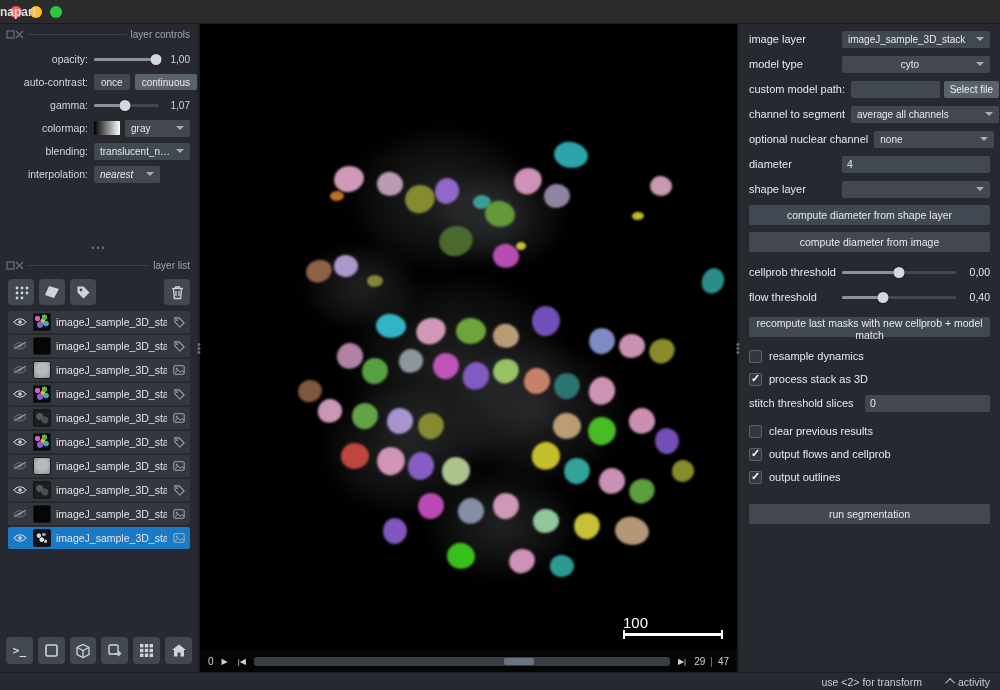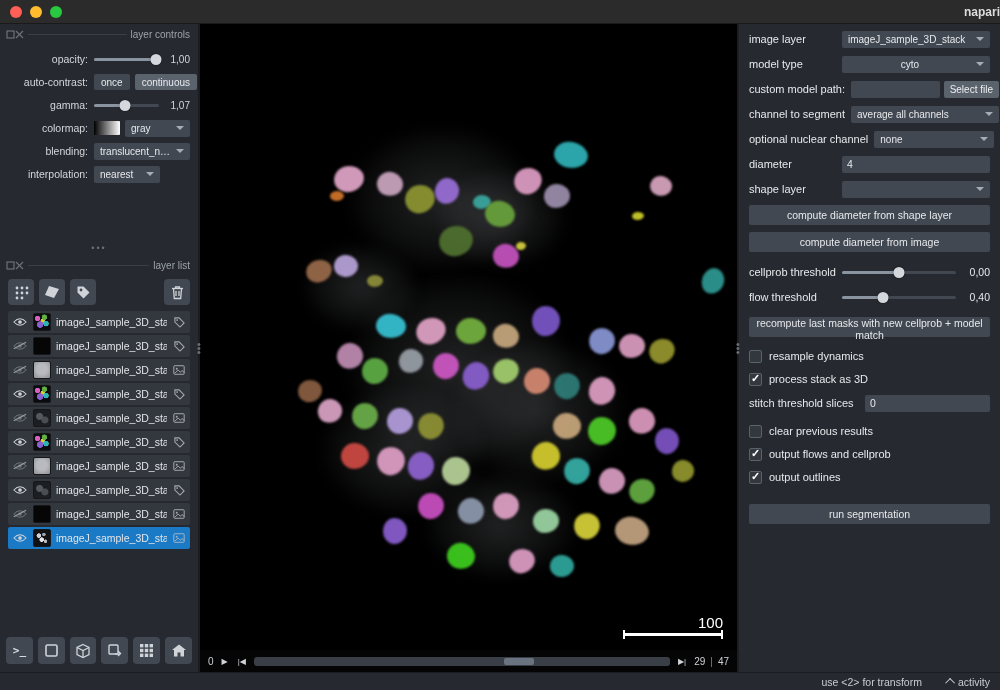--- a/index.html
+++ b/index.html
@@ -5,21 +5,21 @@
   * { margin:0; padding:0; box-sizing:border-box; }
   html,body { width:1000px; height:690px; background:#111; }
   body { font-family:"Liberation Sans", sans-serif; color:#e7e9ec; font-size:11px; }
   .window { width:1000px; height:690px; display:flex; flex-direction:column; overflow:hidden; background:#262930; }
 
   
   .titlebar { height:24px; background:#2b2b2b; border-bottom:1px solid #1a1a1a; display:flex; align-items:center; position:relative; flex:0 0 auto; }
   .traffic { display:flex; gap:8px; margin-left:10px; }
   .tl { width:12px; height:12px; border-radius:50%; display:inline-block; }
   .tl.red { background:#ff5f57; } .tl.yellow { background:#febc2e; } .tl.green { background:#28c840; }
-  .win-title { position:absolute; left:0; right:0; text-align:right; font-size:12px; font-weight:bold; color:#dcdcdc; pointer-events:none; }
+  .win-title { position:absolute; left:0; right:0; text-align:left; font-size:12px; font-weight:bold; color:#dcdcdc; pointer-events:none; }
 
   
   .main { flex:1 1 auto; display:flex; min-height:0; position:relative; }
   .left-panel { width:200px; flex:0 0 200px; background:#262930; display:flex; flex-direction:column; border-right:2px solid #1b1d22; }
   .center-col { flex:1 1 auto; display:flex; flex-direction:column; min-width:0; background:#000; }
   .right-panel { width:263px; flex:0 0 263px; background:#262930; border-left:2px solid #1b1d22; display:flex; flex-direction:column; overflow:hidden; }
 
   
   .dock-header { height:20px; display:flex; align-items:center; gap:0; padding:0 8px 0 6px; }
   .dock-ic { width:9px; height:9px; flex:0 0 auto; opacity:.8; }
@@ -72,21 +72,21 @@
 
   
   .left-toolbar { margin-top:auto; display:flex; gap:5px; padding:6px 6px 8px 6px; align-items:center; }
   .tool-btn { width:27px; height:27px; background:#414851; border:none; border-radius:4px; display:flex; align-items:center; justify-content:center; color:#d6d9dd; }
   .tb-glyph { font-family:"DejaVu Sans Mono", monospace; font-size:11px; font-weight:bold; color:#d6d9dd; }
 
   
   .canvas { position:relative; flex:1 1 auto; background:#000; overflow:hidden; }
   .cloud { position:absolute; transform:translate(-50%,-50%); border-radius:50%; background:radial-gradient(closest-side, rgba(195,200,205,.17), rgba(160,165,170,.07) 55%, transparent 75%); filter:blur(6px); pointer-events:none; }
   .cell { position:absolute; filter:blur(1px); opacity:.92; border-radius:48% 52% 55% 45% / 52% 48% 52% 48%; pointer-events:none; }
-  .scalebar { position:absolute; right:14px; bottom:14px; width:100px; text-align:right; }
+  .scalebar { position:absolute; right:14px; bottom:14px; width:100px; text-align:left; }
   .scalebar-label { color:#fff; font-size:15px; margin-bottom:2px; }
   .scalebar-line { height:3px; background:#fff; position:relative; }
   .scalebar-line::before, .scalebar-line::after { content:""; position:absolute; top:-3px; width:2px; height:9px; background:#fff; }
   .scalebar-line::before { left:0; } .scalebar-line::after { right:0; }
 
   
   .dimslider { height:22px; flex:0 0 auto; background:#050505; display:flex; align-items:center; gap:6px; padding:0 8px; }
   .dim-axis { color:#cfd2d6; font-size:10px; }
   .dim-btn { background:none; border:none; color:#cfd2d6; font-size:8px; padding:0 2px; font-family:inherit; }
   .dim-track { flex:1 1 auto; height:9px; background:#3a3f47; border-radius:3px; position:relative; }
@@ -197,21 +197,21 @@
             <span class="ctl-label">blending:</span>
             <div class="ctl-body">
               <div class="combo">
                 <span class="combo-text">translucent_no_depth</span>
                 <span class="combo-arrow"></span>
               </div>
             </div>
           </div>
           <div class="ctl-row">
             <span class="ctl-label">interpolation:</span>
-            <div class="ctl-body" style="padding-right:30px;">
+            <div class="ctl-body" style="padding-right:30px;font-style:italic;">
               <div class="combo">
                 <span class="combo-text">nearest</span>
                 <span class="combo-arrow"></span>
               </div>
             </div>
           </div>
         </div>
         <div style="height:58px"></div>
         <div class="dock-resize">•••</div>
       </section>

